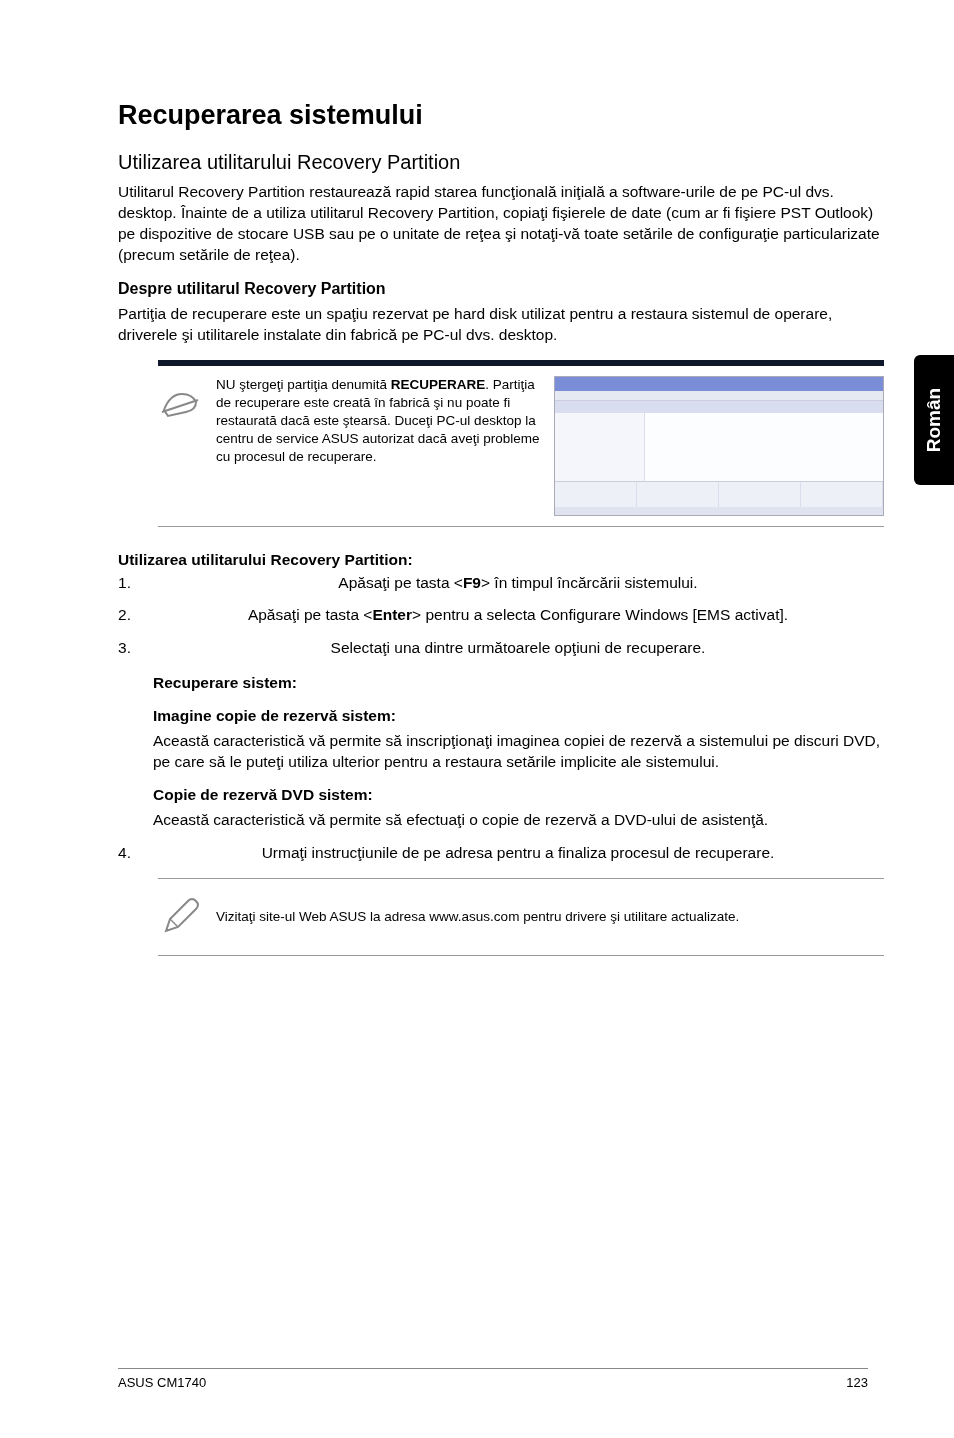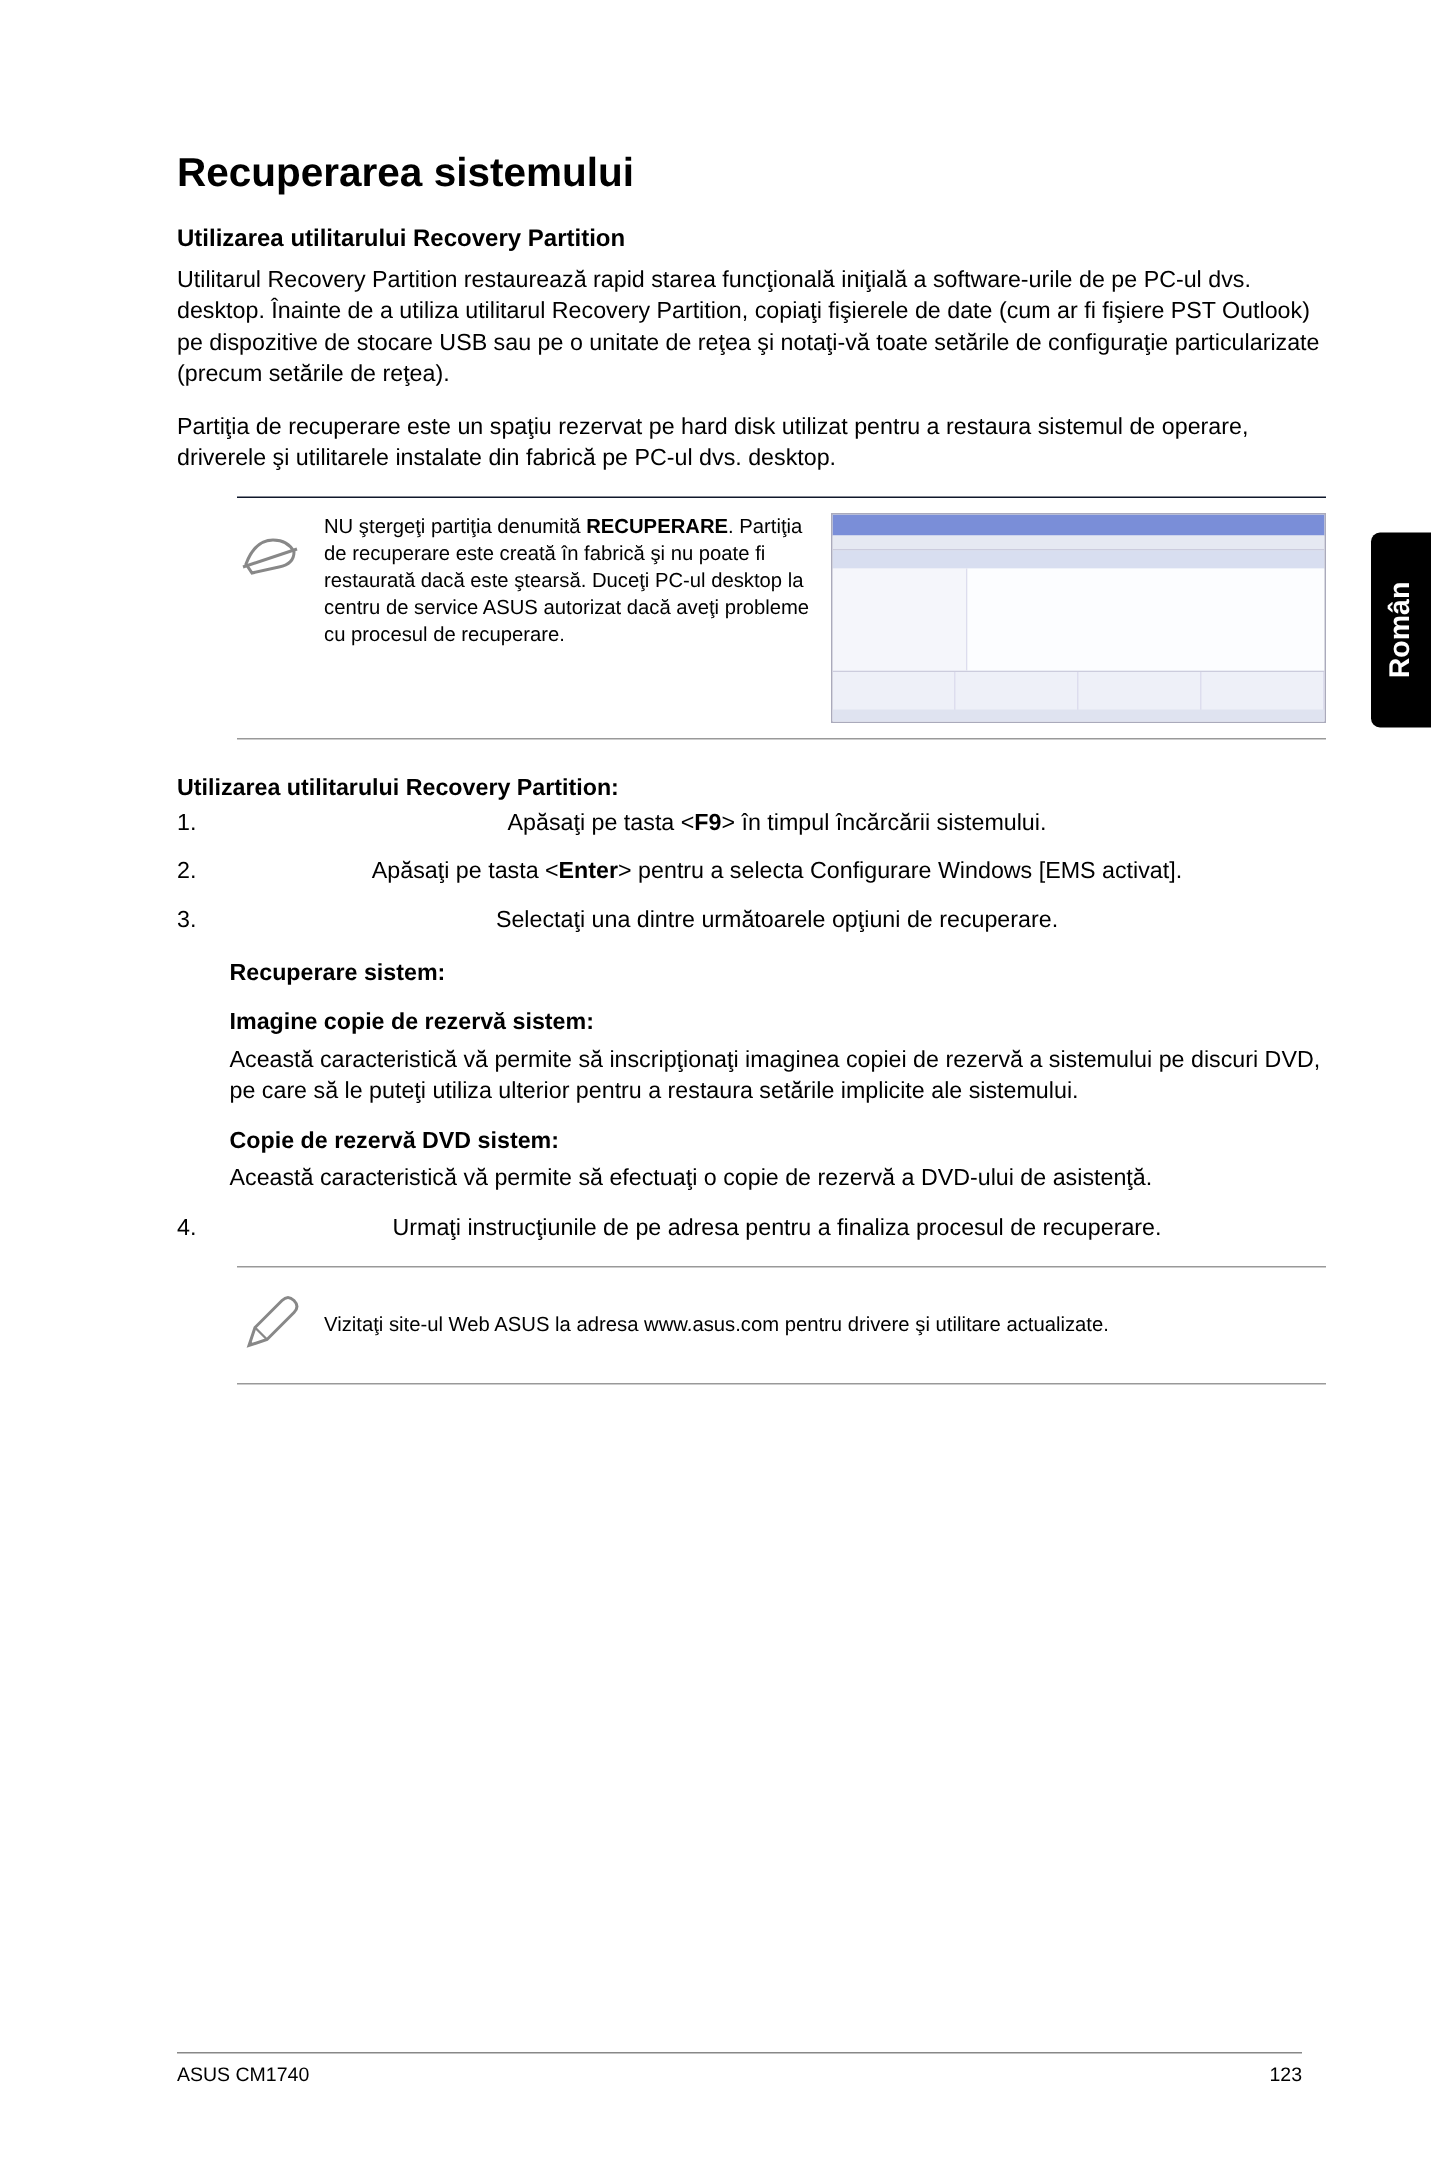--- a/index.html
+++ b/index.html
@@ -33,37 +33,37 @@
     font-weight: bold;
     font-size: 19px;
     white-space: nowrap;
   }
   h1 {
     font-size: 27px;
     font-weight: bold;
     margin-bottom: 20px;
   }
   h2 {
-    font-size: 16px;
-    font-weight: bold;
+    font-size: 20px;
+    font-weight: normal;
     margin-bottom: 8px;
   }
   p.body {
     font-size: 15.5px;
     line-height: 1.35;
     margin-bottom: 14px;
   }
   h3 {
     font-size: 16px;
     font-weight: bold;
     margin-bottom: 6px;
   }
   .note-row {
     display: flex;
-    border-top: 1px solid #0f172a;
+    border-top: 6px solid #0f172a;
     border-bottom: 1px solid #999;
     padding: 10px 0;
     margin: 14px 0 24px 40px;
     gap: 14px;
     align-items: flex-start;
   }
   .note-icon {
     width: 44px;
     flex-shrink: 0;
     padding-top: 4px;
@@ -158,20 +158,21 @@
   <span>Român</span>
 </div>
 
 <div class="page">
 
   <h1>Recuperarea sistemului</h1>
 
   <h2>Utilizarea utilitarului Recovery Partition</h2>
   <p class="body">Utilitarul Recovery Partition restaurează rapid starea funcţională iniţială a software-urile de pe PC-ul dvs. desktop. Înainte de a utiliza utilitarul Recovery Partition, copiaţi fişierele de date (cum ar fi fişiere PST Outlook) pe dispozitive de stocare USB sau pe o unitate de reţea şi notaţi-vă toate setările de configuraţie particularizate (precum setările de reţea).</p>
 
+  <h3>Despre utilitarul Recovery Partition</h3>
   <p class="body">Partiţia de recuperare este un spaţiu rezervat pe hard disk utilizat pentru a restaura sistemul de operare, driverele şi utilitarele instalate din fabrică pe PC-ul dvs. desktop.</p>
 
   <div class="note-row">
     <div class="note-icon">
       <svg viewBox="0 0 44 44" width="44" height="44">
         <path d="M6 30 Q12 14 24 14 Q34 14 38 22 Q38 30 28 32 L10 36 Z" fill="none" stroke="#888" stroke-width="2"></path>
         <path d="M4 32 L40 20" stroke="#888" stroke-width="2" fill="none"></path>
       </svg>
     </div>
     <div class="note-text">

